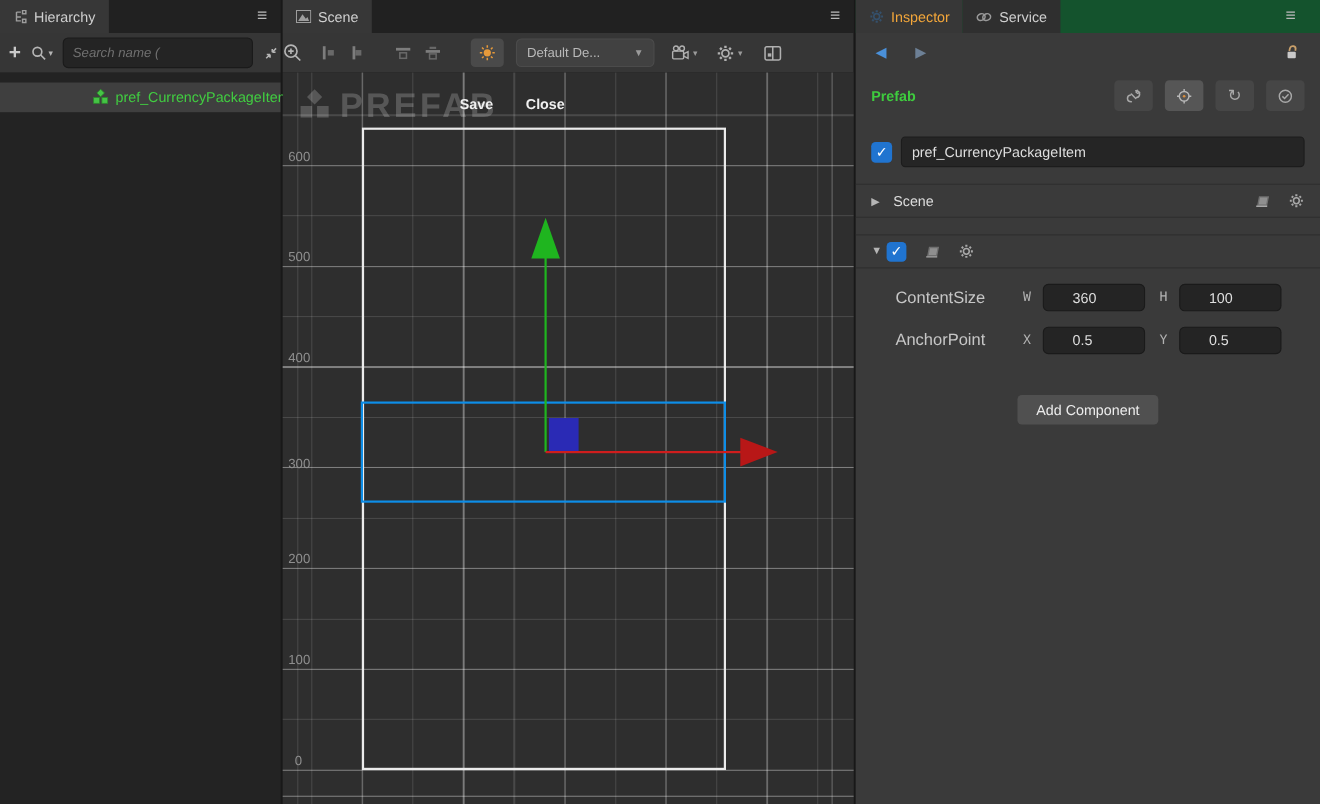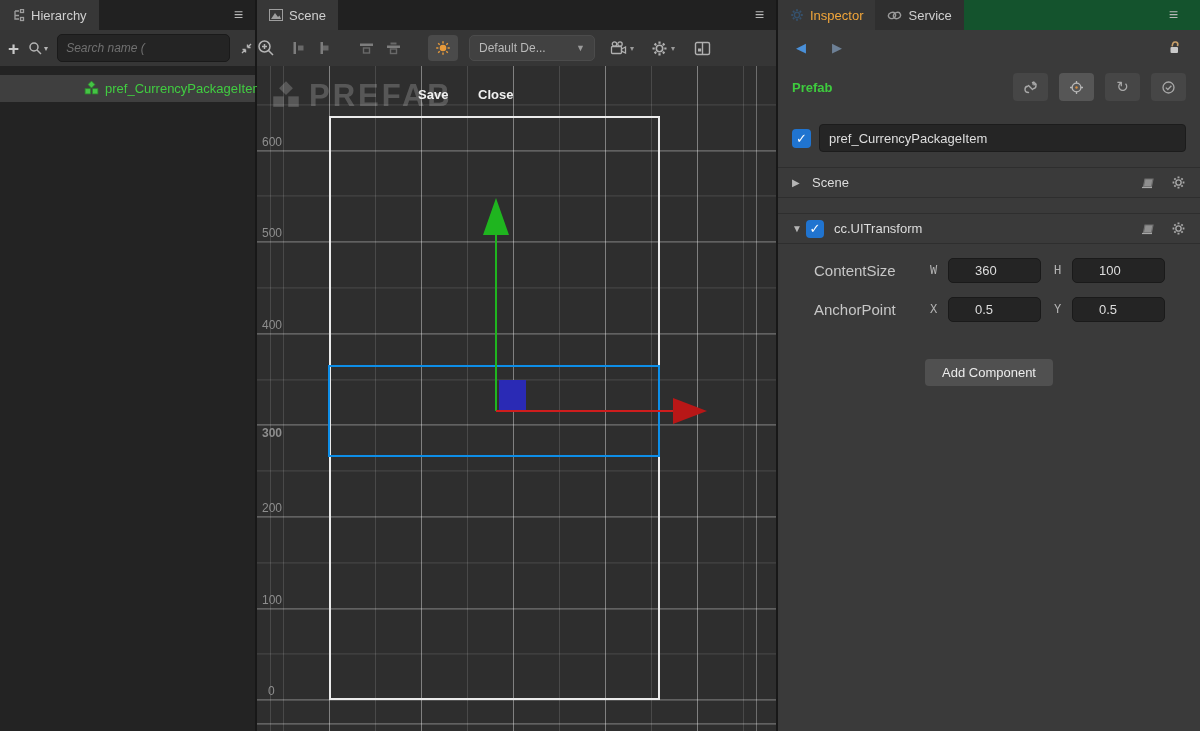--- a/index.html
+++ b/index.html
@@ -231,21 +231,21 @@
             <path d="M8.5 1.5 v12"></path>
           <rect x="4" y="7.5" width="3.2" height="3" fill="#b0b0b0" stroke="none"></rect>
         </svg>
         </span>
     </div>
 
     <div class="viewport">
       <span class="ruler-label" style="top:69px;">600</span>
       <span class="ruler-label" style="top:160px;">500</span>
       <span class="ruler-label" style="top:252px;">400</span>
-      <span class="ruler-label" style="top:360px;font-weight:bold;">300</span>
+      <span class="ruler-label" style="top:348px;">300</span>
       <span class="ruler-label" style="top:435px;">200</span>
       <span class="ruler-label" style="top:527px;">100</span>
       <span class="ruler-label" style="top:618px;left:11px;">0</span>
 
       <div class="watermark">
         <span class="ico">
           <svg width="30" height="30" viewBox="0 0 16 16">
             <g fill="rgba(255,255,255,0.20)">
               <rect x="5.4" y="1.2" width="5.2" height="5.2" transform="rotate(45 8 3.8)"></rect>
               <rect x="1.2" y="8.2" width="5.6" height="5.6"></rect>
@@ -352,21 +352,20 @@
             <g stroke-width="2.2">
                 <path d="M8.5 1.8 v2 M8.5 13.2 v2 M1.8 8.5 h2 M13.2 8.5 h2 M3.8 3.8 l1.4 1.4 M11.8 11.8 l1.4 1.4 M13.2 3.8 l-1.4 1.4 M5.2 11.8 l-1.4 1.4"></path>
               </g>
           </svg>
           </span>
       </div>
 
       <div class="section-header second">
         <span class="tri">▼</span>
         <span class="checkbox" style="width:18px;height:18px;">✓</span>
-        <span class="section-title" style="margin-left:10px;">cc.UITransform</span>
         <span class="ico hdr-ico">
           <svg width="15" height="13" viewBox="0 0 15 13" fill="none" stroke="#a8a8a8" stroke-width="1.2">
             <path d="M3.5 10.5 L5 3 h8 L11.5 10.5 z" fill="#8f8f8f" stroke="#6f6f6f"></path>
             <path d="M2 11.5 h10"></path>
           </svg>
           </span>
         <span class="ico hdr-ico">
           <svg width="15" height="15" viewBox="0 0 17 17" fill="none" stroke="#a8a8a8">
             <circle cx="8.5" cy="8.5" r="3" stroke-width="1.6"></circle>
             <g stroke-width="2.2">

